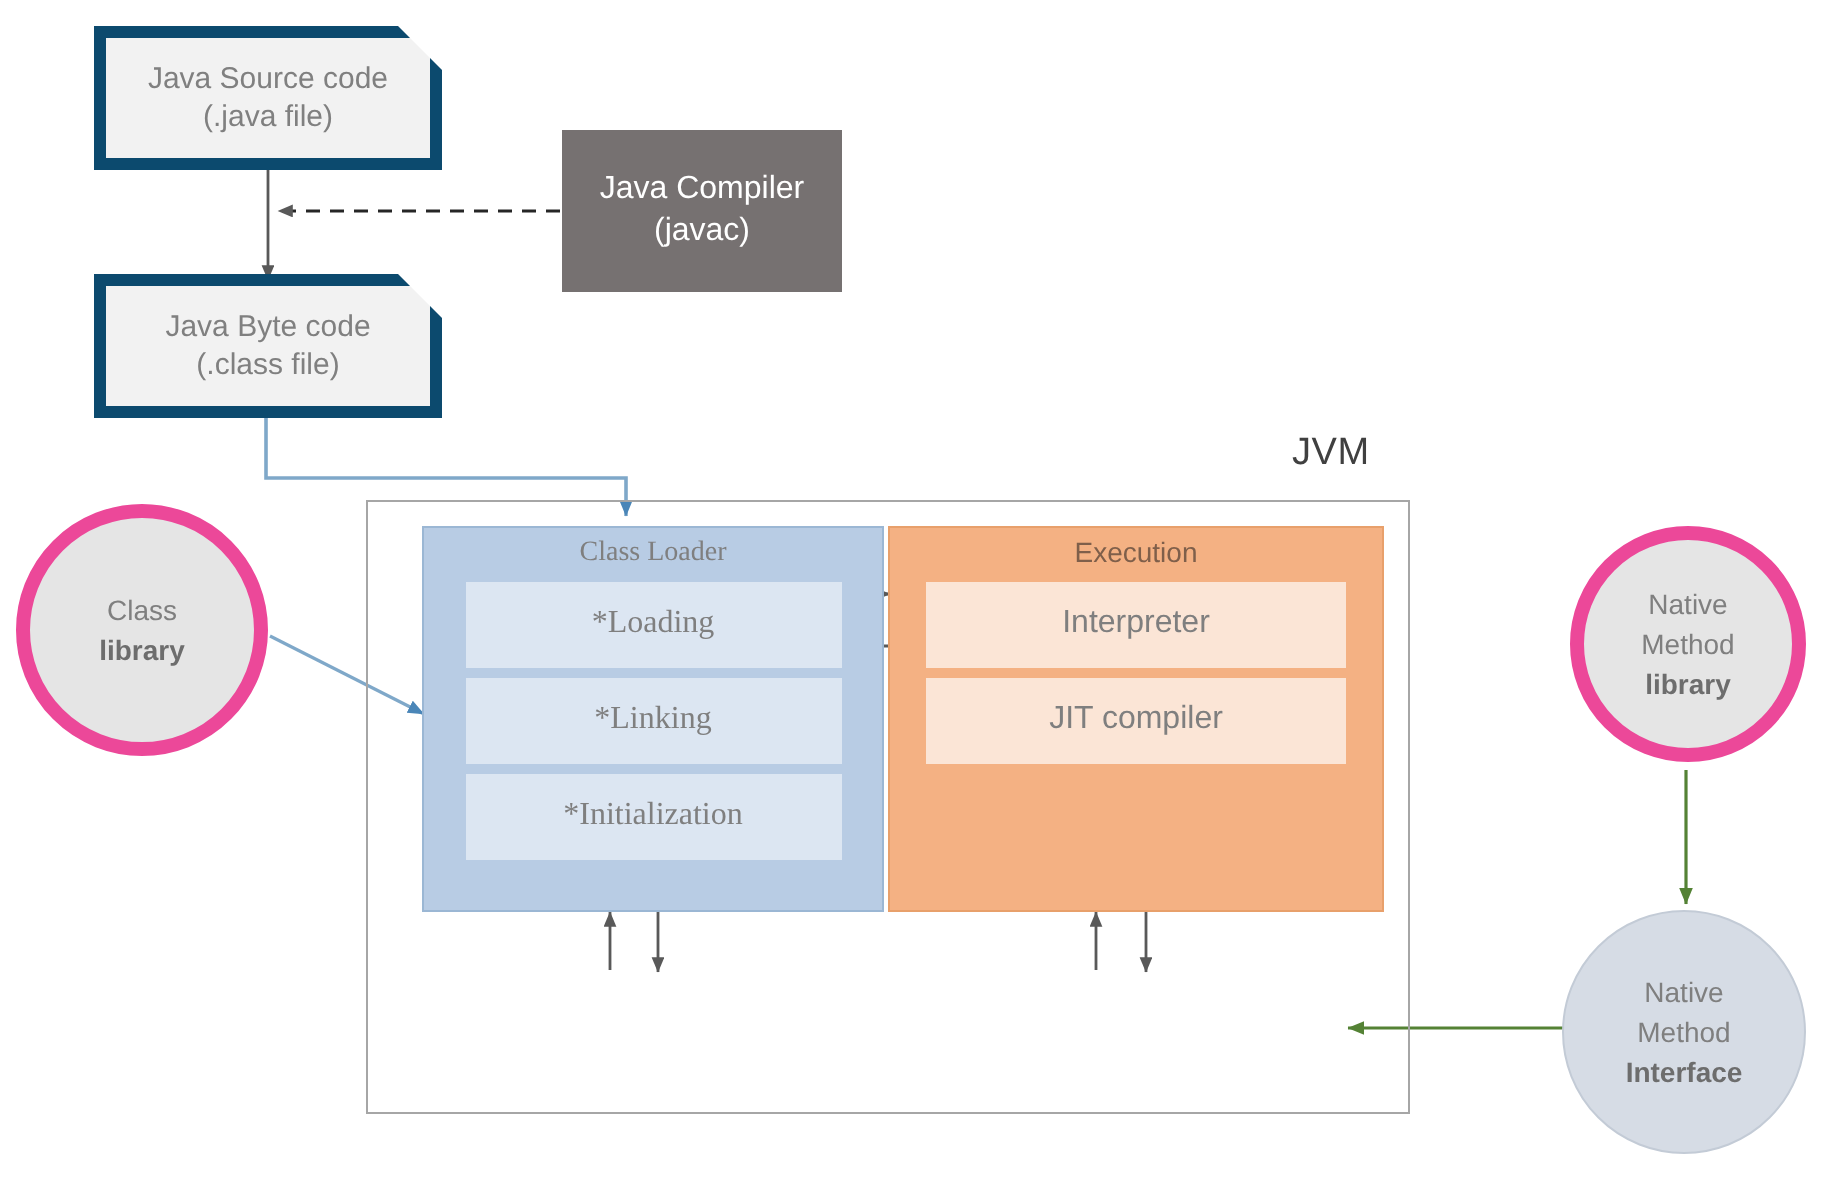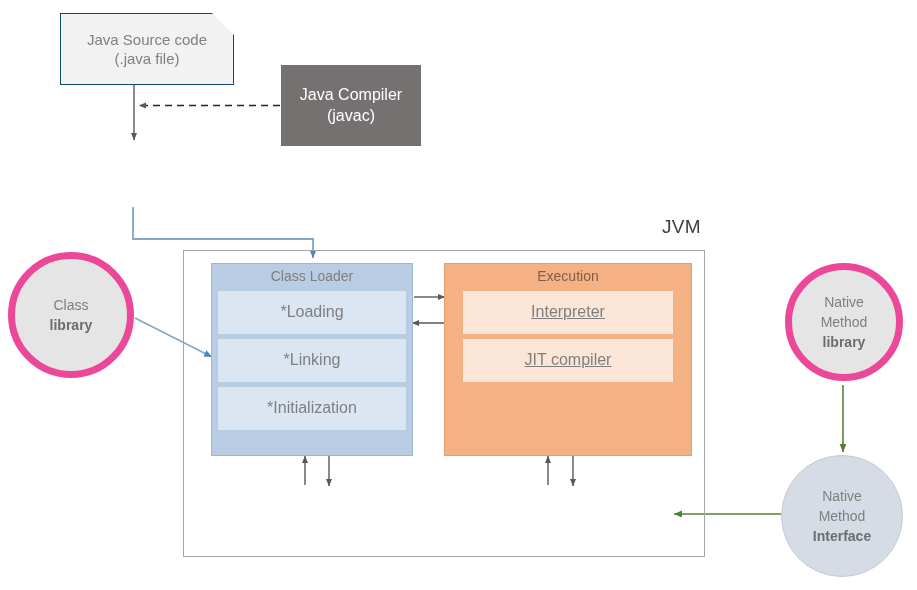--- a/index.html
+++ b/index.html
@@ -32,46 +32,44 @@
     flex-direction: column;
     align-items: center;
     justify-content: center;
     text-align: center;
     color: #7f7f7f;
     line-height: 1.28;
   }
   
   .doc-shape {
     background: #f2f2f2;
-    border: 1px solid #0c4a6e;
+    border: 6px solid #0c4a6e;
     clip-path: polygon(0 0, calc(100% - 22px) 0, 100% 22px, 100% 100%, 0 100%);
     font-size: 15px;
     color: #808080;
-    margin-left: 13px;
   }
   
   .compiler-box {
     background: #767171;
     color: #ffffff;
     font-size: 16px;
     border: 1px solid #767171;
   }
   
   .jvm-frame {
     position: absolute;
     box-sizing: border-box;
     border: 1.5px solid #a6a6a6;
     background: transparent;
   }
   .jvm-label {
     position: absolute;
     color: #404040;
     font-size: 19px;
     letter-spacing: .3px;
-    margin-left: 16px;
   }
   
   .group-blue {
     background: #b8cce4;
     border: 1px solid #9bb7d4;
     justify-content: flex-start;
     padding-top: 4px;
   }
   .group-blue > .group-title {
     font-size: 14px;
@@ -108,21 +106,20 @@
     border: 1px solid #f4b183;
     box-sizing: border-box;
     display: flex;
     align-items: center;
     justify-content: center;
     font-size: 16px;
     color: #7f7f7f;
     width: 212px;
     height: 45px;
     margin-bottom: 3px;
-    text-decoration: underline;
   }
   
   .runtime-box {
     background: #ffe699;
     border: 1px solid #f5d87a;
     font-size: 17px;
     color: #7f7f7f;
   }
   
   .circle {
@@ -208,27 +205,31 @@
   </svg>
 
   <div class="jvm-frame" style="left:183px; top:250px; width:522px; height:307px;"></div>
   <div class="jvm-label" style="left:646px; top:216px;">JVM</div>
 
   <div class="node doc-shape" style="left:47px; top:13px; width:174px; height:72px;">
     <span>Java Source code</span>
     <span>(.java file)</span>
   </div>
 
+  <div class="node doc-shape" style="left:47px; top:137px; width:174px; height:72px;">
+    <span>Java Byte code</span>
+    <span>(.class file)</span>
+  </div>
 
   <div class="node compiler-box" style="left:281px; top:65px; width:140px; height:81px;">
     <span>Java Compiler</span>
     <span>(javac)</span>
   </div>
 
-  <div class="node group-blue" style="left:211px; top:263px; width:202px; height:193px;">
+  <div class="node group-blue" style="left:211px; top:263px; width:231px; height:193px;font-family:Liberation Serif, serif;">
     <span class="group-title">Class Loader</span>
     <div class="sub-blue">*Loading</div>
     <div class="sub-blue">*Linking</div>
     <div class="sub-blue">*Initialization</div>
   </div>
 
   <div class="node group-orange" style="left:444px; top:263px; width:248px; height:193px;">
     <span class="group-title">Execution</span>
     <div class="sub-orange">Interpreter</div>
     <div class="sub-orange">JIT compiler</div>

